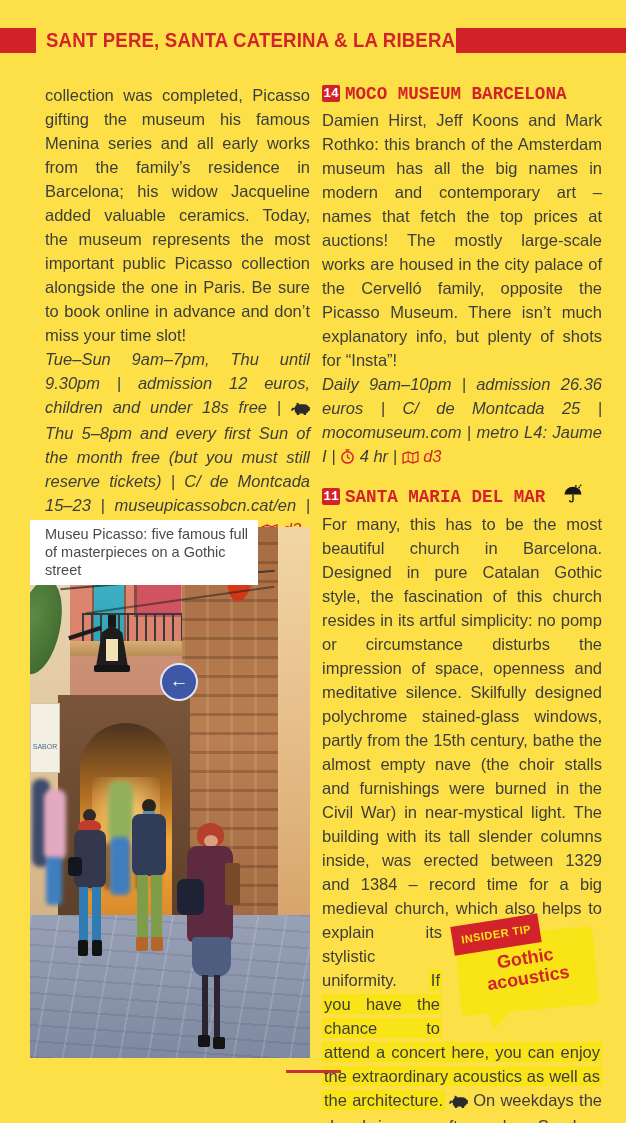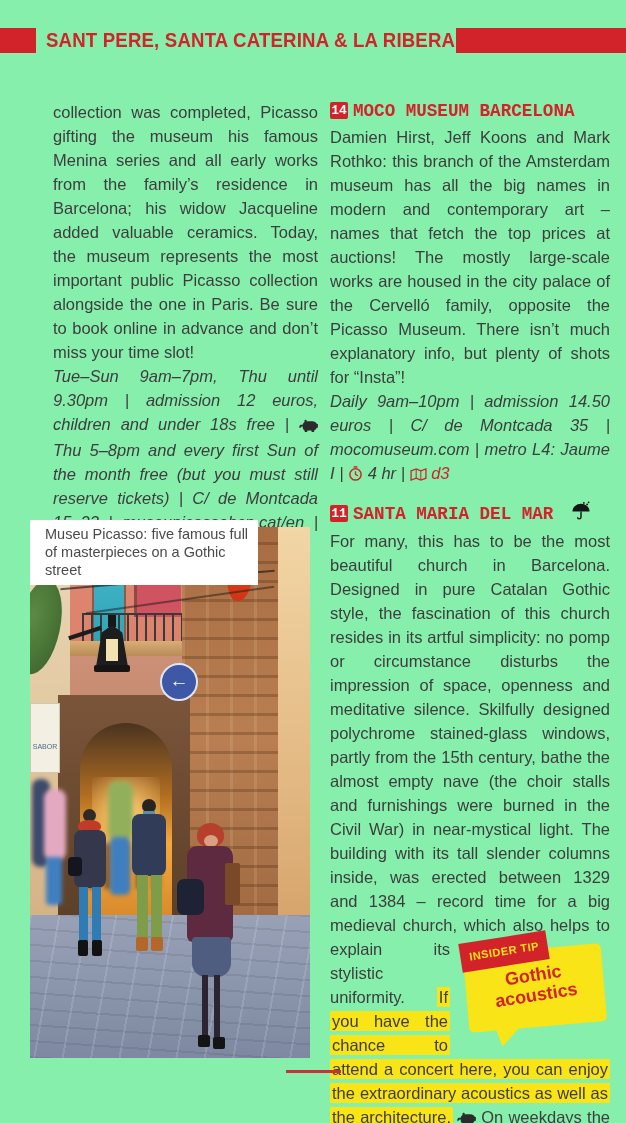--- a/index.html
+++ b/index.html
@@ -1,29 +1,29 @@
 <!DOCTYPE html>
 <html><head>
 <meta charset="utf-8">
 <style>
   html,body{margin:0;padding:0;background:#ffffff;}
   .page{
-    position:relative;width:626px;height:1123px;margin:0 auto;background:#86efac;
+    position:relative;width:626px;height:1123px;margin:0 auto;background:#fde047;
     font-family:"Liberation Sans","DejaVu Sans",sans-serif;color:#3d3d3d;overflow:hidden;
   }
   
   .hdr-block{position:absolute;background:#d2232a;height:25px;top:28px;}
   .hdr-block.left{left:0;width:36px;}
   .hdr-block.right{left:456px;right:0;}
   .hdr-title{
     position:absolute;left:46px;top:27px;color:#d2232a;font-weight:bold;font-size:20px;
     letter-spacing:.2px;white-space:nowrap;transform:scaleX(.93);transform-origin:left center;line-height:26px;
   }
   
-  .col{position:absolute;top:100px;font-size:16.5px;line-height:24px;text-align:justify;margin-left:8px;}
+  .col{position:absolute;top:83px;font-size:16.5px;line-height:24px;text-align:justify;}
   .col-left{left:45px;width:265px;}
   .col-right{left:322px;width:280px;}
   p{margin:0;}
   .info{font-style:italic;}
   .red{color:#d2232a;}
   .sec-head{font-style:normal;text-align:left;margin-bottom:1px;white-space:nowrap;font-family:Liberation Mono, monospace;}
   .sec-head .badge{
     display:inline-block;background:#d2232a;color:#fff;font-weight:bold;font-size:13px;
     width:18px;height:17px;line-height:17px;text-align:center;border-radius:2px;vertical-align:2px;margin-right:5px;
   }
@@ -210,21 +210,21 @@
       <div style="left:33px;top:214px;width:12px;height:12px;background:#141414;border-radius:2px;"></div>
     </div>
   </div>
 
   <div class="photo-caption">Museu Picasso: five famous full of masterpieces on a Gothic street</div>
 
   <div class="col col-right">
 
     <p class="sec-head"><span class="badge">14</span><span class="sec-title">MOCO MUSEUM BARCELONA</span></p>
     <p><span>Damien Hirst, Jeff Koons and Mark Rothko: this branch of the Amsterdam museum has all the big names in modern and contemporary art – names that fetch the top prices at auctions! The mostly large-scale works are housed in the city palace of the Cervelló family, opposite the Picasso Museum. There isn’t much explanatory info, but plenty of shots for “Insta”!</span></p>
-    <p class="info"><span>Daily 9am–10pm | admission 14.50 euros | C/ de Montcada 35 | mocomuseum.com | metro L4: Jaume I | </span><span class="icon"><svg width="15" height="15" viewBox="0 0 16 16">
+    <p class="info"><span>Daily 9am–10pm | admission 26.36 euros | C/ de Montcada 25 | mocomuseum.com | metro L4: Jaume I | </span><span class="icon"><svg width="15" height="15" viewBox="0 0 16 16">
             <line x1="6" y1="1" x2="10" y2="1" stroke="#d2232a" stroke-width="1.6"></line>
             <circle cx="8" cy="9" r="6" fill="none" stroke="#d2232a" stroke-width="1.6"></circle>
             <path d="M8 5.5V9l2.6 1.4" fill="none" stroke="#d2232a" stroke-width="1.4"></path>
           </svg></span><span> 4 hr | </span><span class="icon"><svg width="17" height="13" viewBox="0 0 18 14">
             <path d="M1 3 6.5 1 11.5 3 17 1v10l-5.5 2-5-2L1 13z" fill="none" stroke="#d2232a" stroke-width="1.4"></path>
             <path d="M6.5 1v10M11.5 3v10" fill="none" stroke="#d2232a" stroke-width="1.1"></path>
           </svg></span> <span class="red">d3</span></p>
 
     <div class="sec-gap"></div>
 

